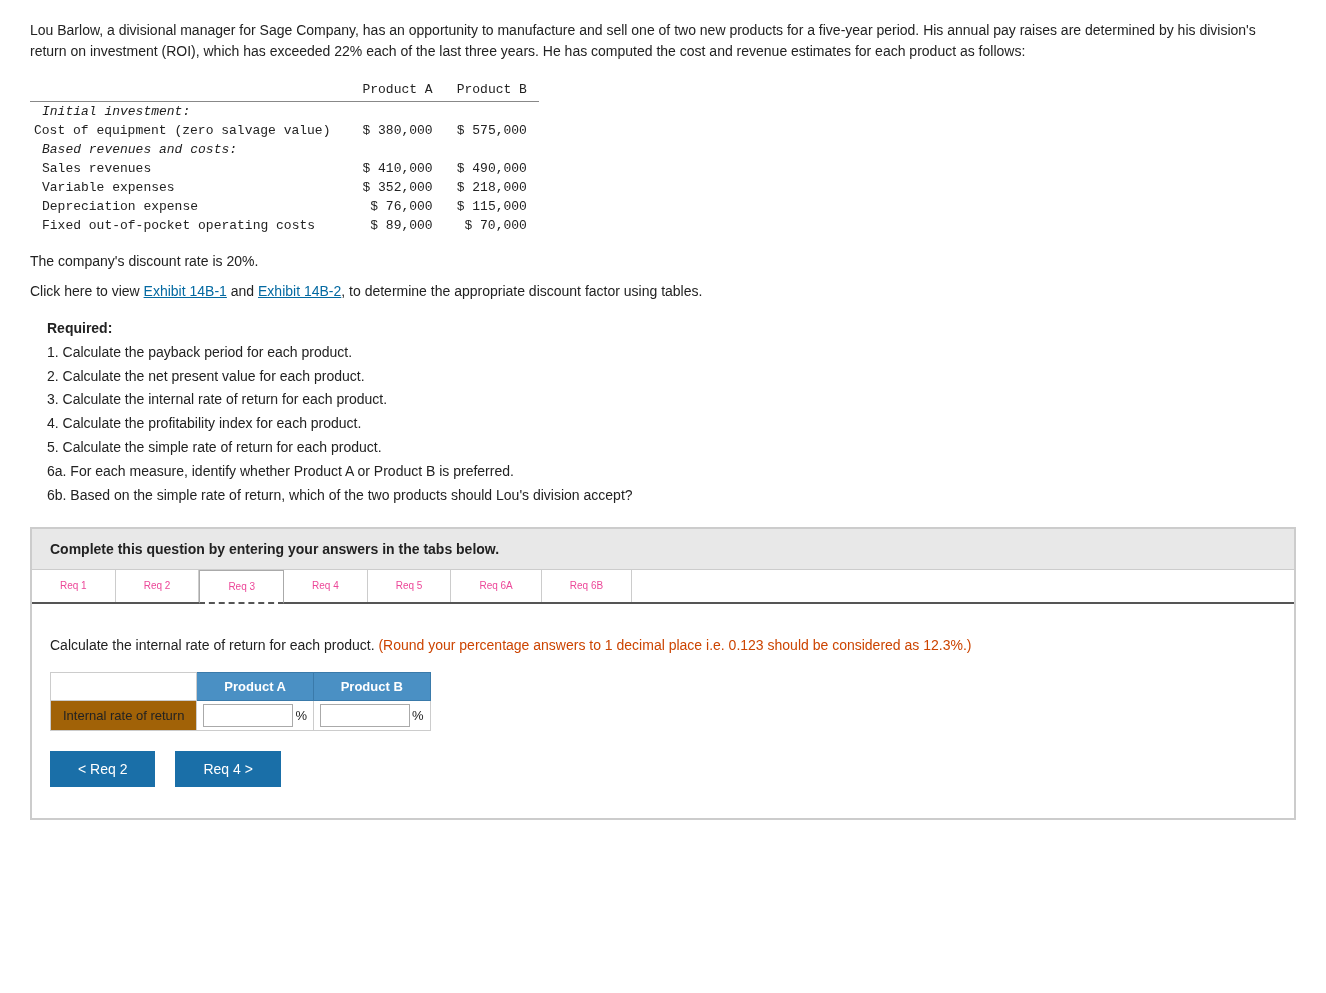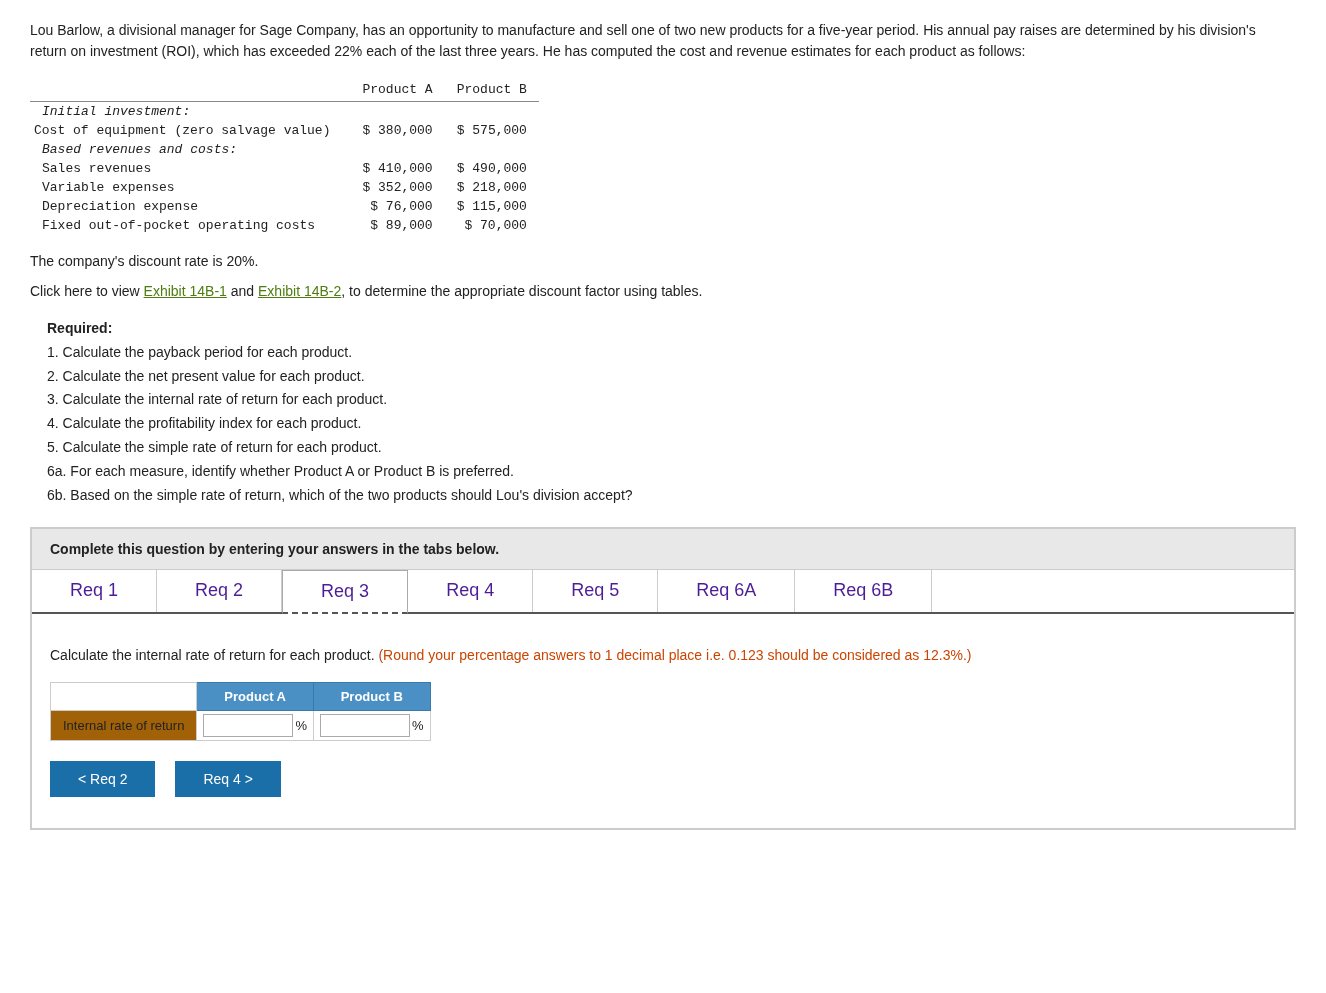--- a/index.html
+++ b/index.html
@@ -42,21 +42,21 @@
     }
     .section-label {
       font-style: italic;
       font-weight: normal;
     }
     .discount-text {
       margin-bottom: 14px;
       font-size: 14px;
     }
     .exhibit-link {
-      color: #4d7c0f;
+      color: #0369a1;
       text-decoration: underline;
       cursor: pointer;
     }
     .required-section {
       margin-bottom: 20px;
     }
     .required-section p {
       line-height: 1.7;
       font-size: 14px;
       padding-left: 17px;
@@ -76,25 +76,25 @@
       border: 1px solid #ccc;
       border-top: none;
       background: #fff;
     }
     .tabs-row {
       display: flex;
       border-bottom: 2px solid #555;
       background: #fff;
     }
     .tab {
-      padding: 10px 38px;
+      padding: 10px 28px;
       border-right: 1px solid #ccc;
       cursor: pointer;
-      font-size: 18px;
-      color: #4c1d95;
+      font-size: 10px;
+      color: #ec4899;
       background: #fff;
       user-select: none;
     }
     .tab:first-child {
       border-left: none;
     }
     .tab.active {
       border: 1px solid #aaa;
       border-bottom: 2px dashed #555;
       background: #fff;

